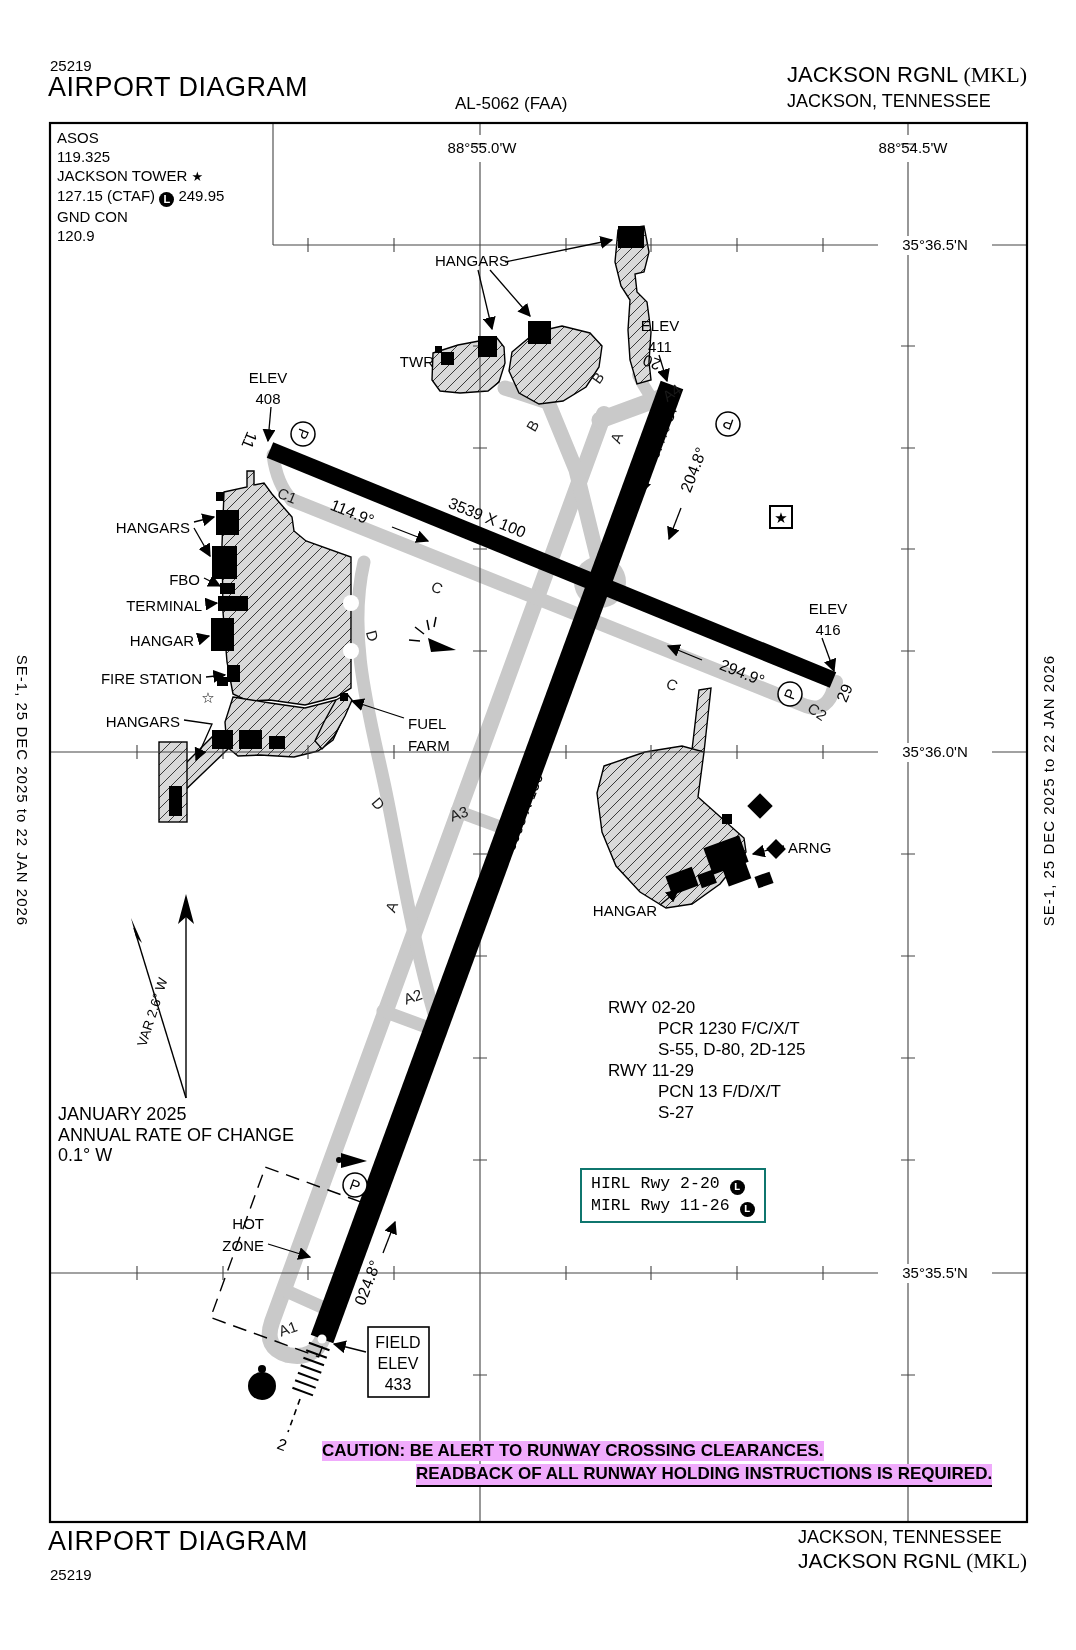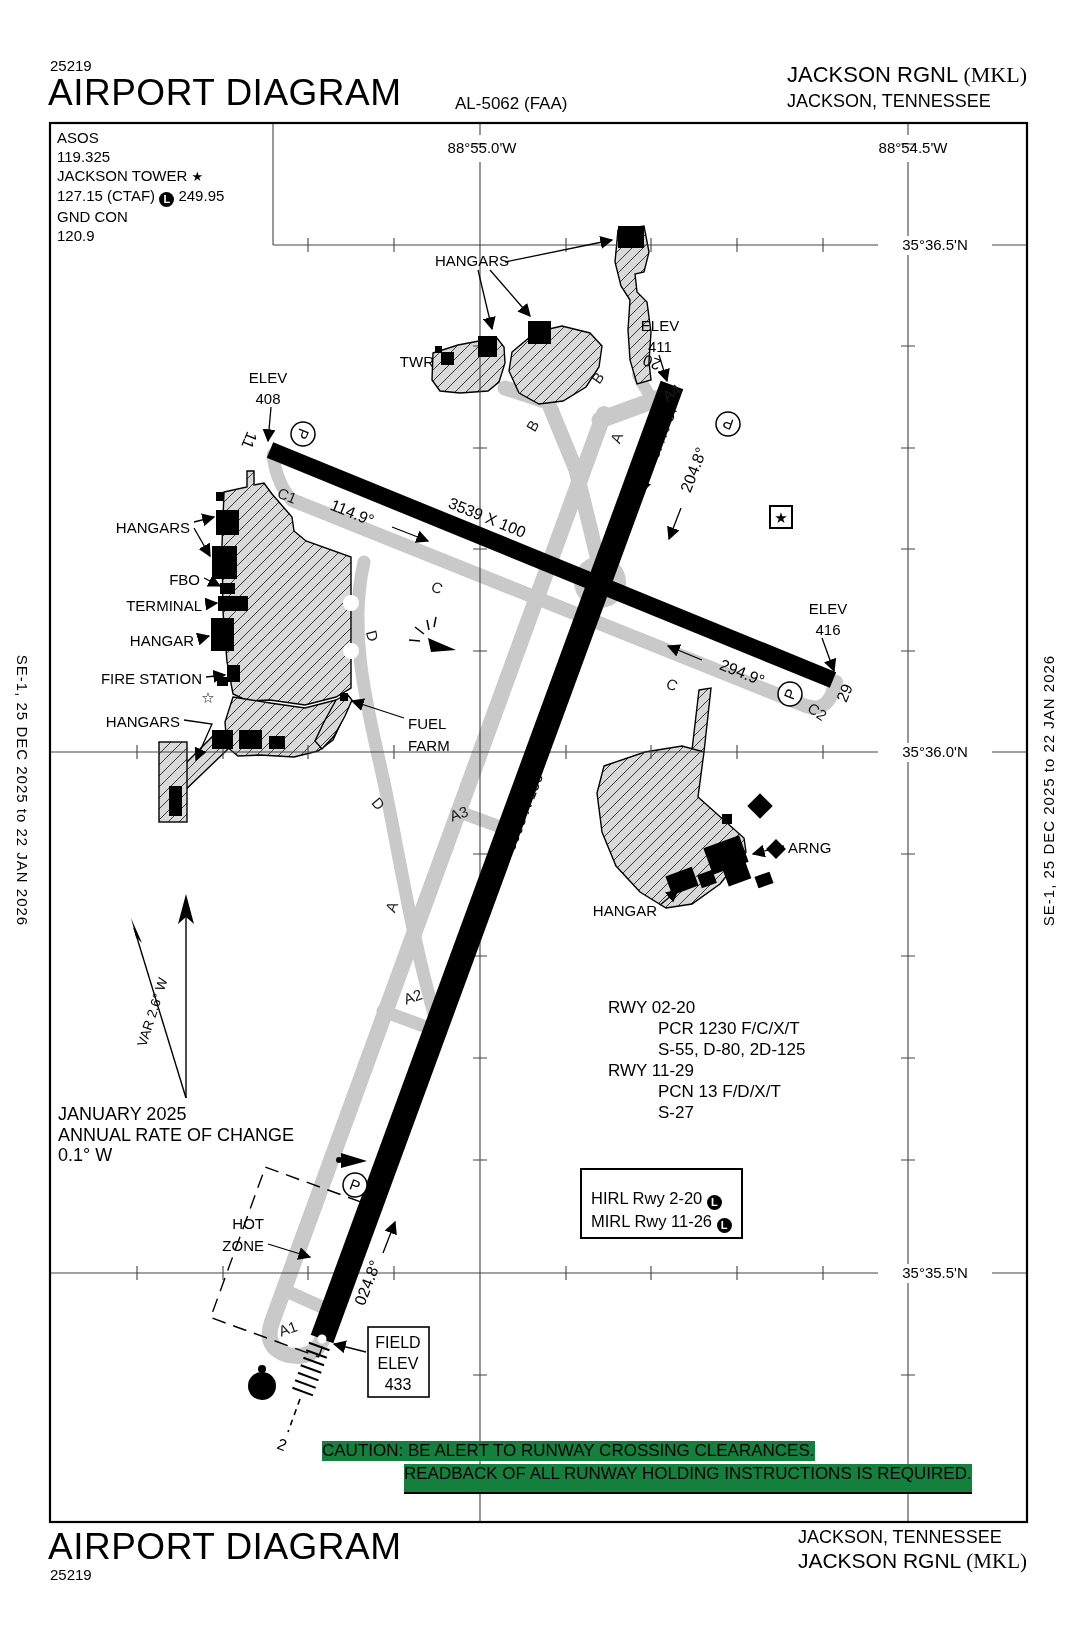--- a/index.html
+++ b/index.html
@@ -1,38 +1,38 @@
 <!DOCTYPE html>
 <html><head>
 <meta charset="utf-8">
 <style>
   html,body{margin:0;padding:0;background:#fff;}
   .page{position:relative;width:1076px;height:1650px;background:#fff;overflow:hidden;
         font-family:"Liberation Sans",sans-serif;color:#000;}
   .abs{position:absolute;}
   .hdr-num{font-size:15px;}
-  .hdr-title{font-size:37px;letter-spacing:.5px;text-align:right;}
+  .hdr-title{font-size:27px;letter-spacing:.5px;text-align:right;}
   .al{font-size:17px;}
   .hdr-right{}
   .apt-name{font-size:22px;}
   .apt-id{font-family:"Liberation Serif",serif;font-size:22px;}
   .city{font-size:18px;margin-top:3px;}
   .ftr-city{font-size:18px;}
   .ftr-name{font-size:21px;margin-top:1px;}
   .ftr-id{font-family:"Liberation Serif",serif;font-size:21px;}
   .side{width:340px;text-align:center;font-size:15px;letter-spacing:1px;white-space:nowrap;}
   .comms{font-size:15px;line-height:19px;white-space:nowrap;}
   .disc{display:inline-block;width:15px;height:15px;border-radius:50%;background:#000;color:#fff;
         font-size:11px;font-weight:bold;text-align:center;line-height:15px;vertical-align:-2px;}
   .star{font-size:13px;}
   .rwydata{font-size:17px;line-height:21px;white-space:nowrap;margin-left:28px;}
   .rwydata .ind{margin-left:50px;}
-  .lightbox{border:2px solid #000000;padding:17px 9px 4px 9px;font-size:16.5px;line-height:22px;white-space:nowrap;}
-  .caution{font-size:17px;white-space:nowrap;background:#15803d;}
-  .underline{border-bottom:2px solid #000;padding-bottom:8px;}
+  .lightbox{border:2px solid #0f766e;padding:3px 9px 4px 9px;font-size:16.5px;line-height:22px;white-space:nowrap;font-family:Liberation Mono, monospace;}
+  .caution{font-size:17px;white-space:nowrap;background:#f0abfc;font-weight:bold;}
+  .underline{border-bottom:2px solid #000;padding-bottom:1px;margin-left:12px;}
   .jan{width:240px;text-align:left;font-size:18px;line-height:20.5px;}
   svg text{font-family:"Liberation Sans",sans-serif;fill:#000;}
   .t15{font-size:15px;} .t16{font-size:16px;} .t13{font-size:13.5px;}
   .mid{text-anchor:middle;} .end{text-anchor:end;}
   .tw{fill:#1a1a1a;}
 </style>
 </head>
 <body>
 
 <div class="page">

